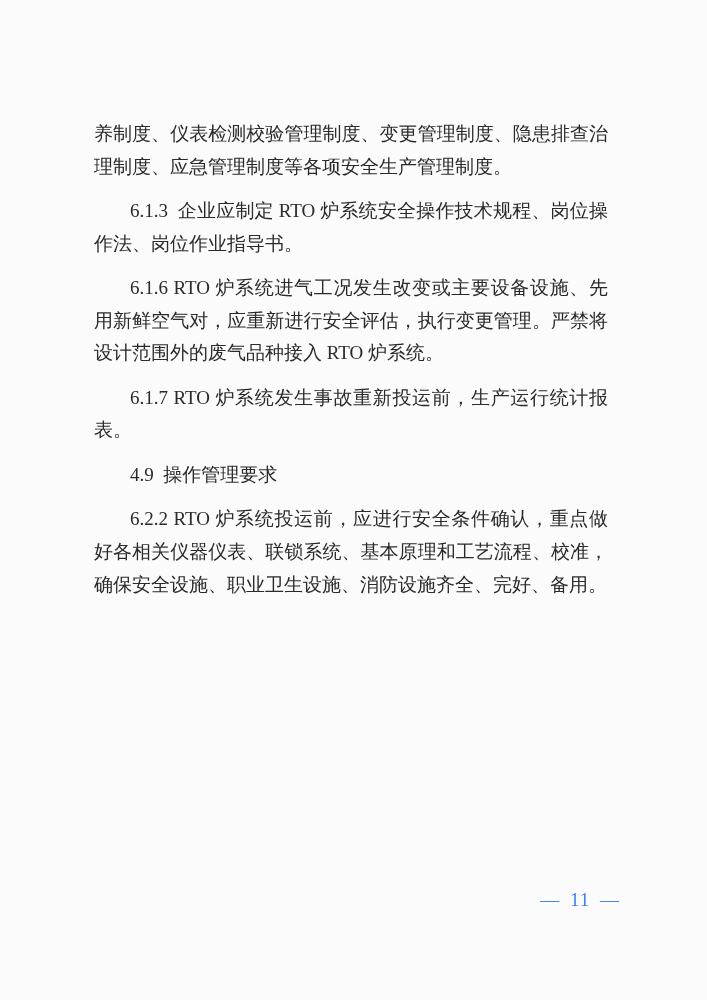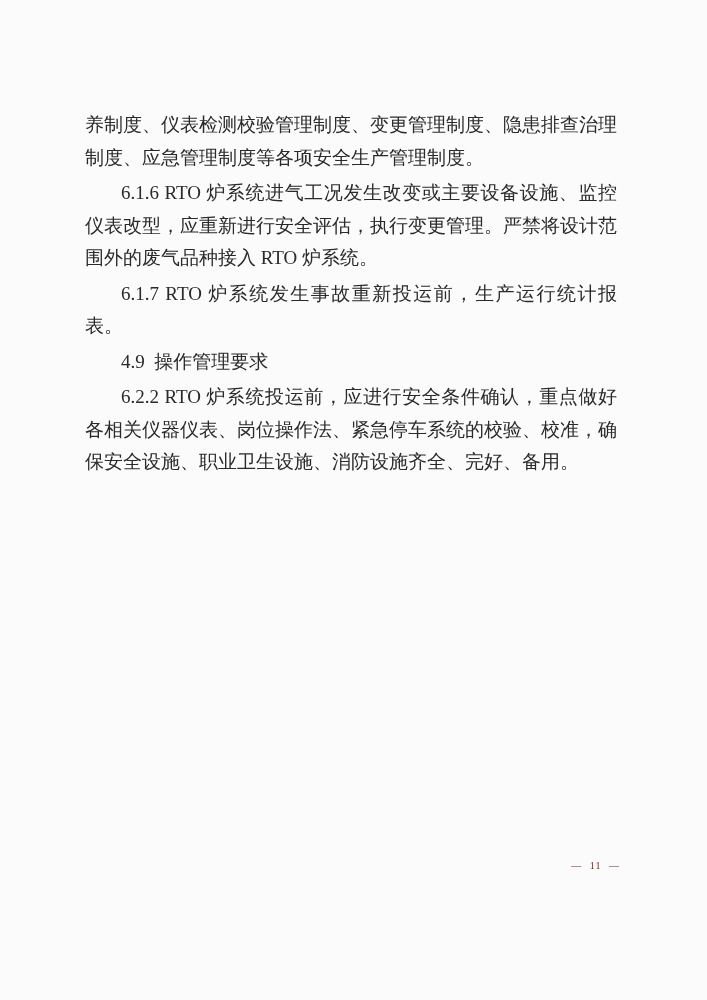--- a/index.html
+++ b/index.html
@@ -22,45 +22,46 @@
     position: absolute;
     left: 82px;
     top: 106px;
     width: 538px;
     font-size: 19px;
     line-height: 32.55px;
     color: #2a2a2a;
     text-align: justify;
   }
   .text-block p {
-    margin: 3px;
+    margin: 12px;
     padding: 0;
     word-break: break-all;
   }
   .text-block p.indent {
     text-indent: 1.9em;
   }
   .page-footer {
     position: absolute;
-    top: 860px;
+    top: 889px;
     right: 87px;
-    font-size: 10px;
-    color: #7f1d1d;
+    font-size: 19px;
+    color: #3b82f6;
     letter-spacing: 1px;
     word-spacing: 4px;
   }
 </style>
 </head>
 <body>
 
 <div class="page">
 
   <div class="text-block">
     <p>养制度、仪表检测校验管理制度、变更管理制度、隐患排查治理制度、应急管理制度等各项安全生产管理制度。</p>
-    <p class="indent">6.1.6 RTO 炉系统进气工况发生改变或主要设备设施、监控仪表改型，应重新进行安全评估，执行变更管理。严禁将设计范围外的废气品种接入 RTO 炉系统。</p>
+    <p class="indent">6.1.3 企业应制定 RTO 炉系统安全操作技术规程、岗位操作法、岗位作业指导书。</p>
+    <p class="indent">6.1.6 RTO 炉系统进气工况发生改变或主要设备设施、先用新鲜空气对，应重新进行安全评估，执行变更管理。严禁将设计范围外的废气品种接入 RTO 炉系统。</p>
     <p class="indent">6.1.7 RTO 炉系统发生事故重新投运前，生产运行统计报表。</p>
     <p class="indent">4.9 操作管理要求</p>
-    <p class="indent">6.2.2 RTO 炉系统投运前，应进行安全条件确认，重点做好各相关仪器仪表、岗位操作法、紧急停车系统的校验、校准，确保安全设施、职业卫生设施、消防设施齐全、完好、备用。</p>
+    <p class="indent">6.2.2 RTO 炉系统投运前，应进行安全条件确认，重点做好各相关仪器仪表、联锁系统、基本原理和工艺流程、校准，确保安全设施、职业卫生设施、消防设施齐全、完好、备用。</p>
   </div>
 
   <div class="page-footer">— 11 —</div>
 
 </div>
 
 </body></html>

